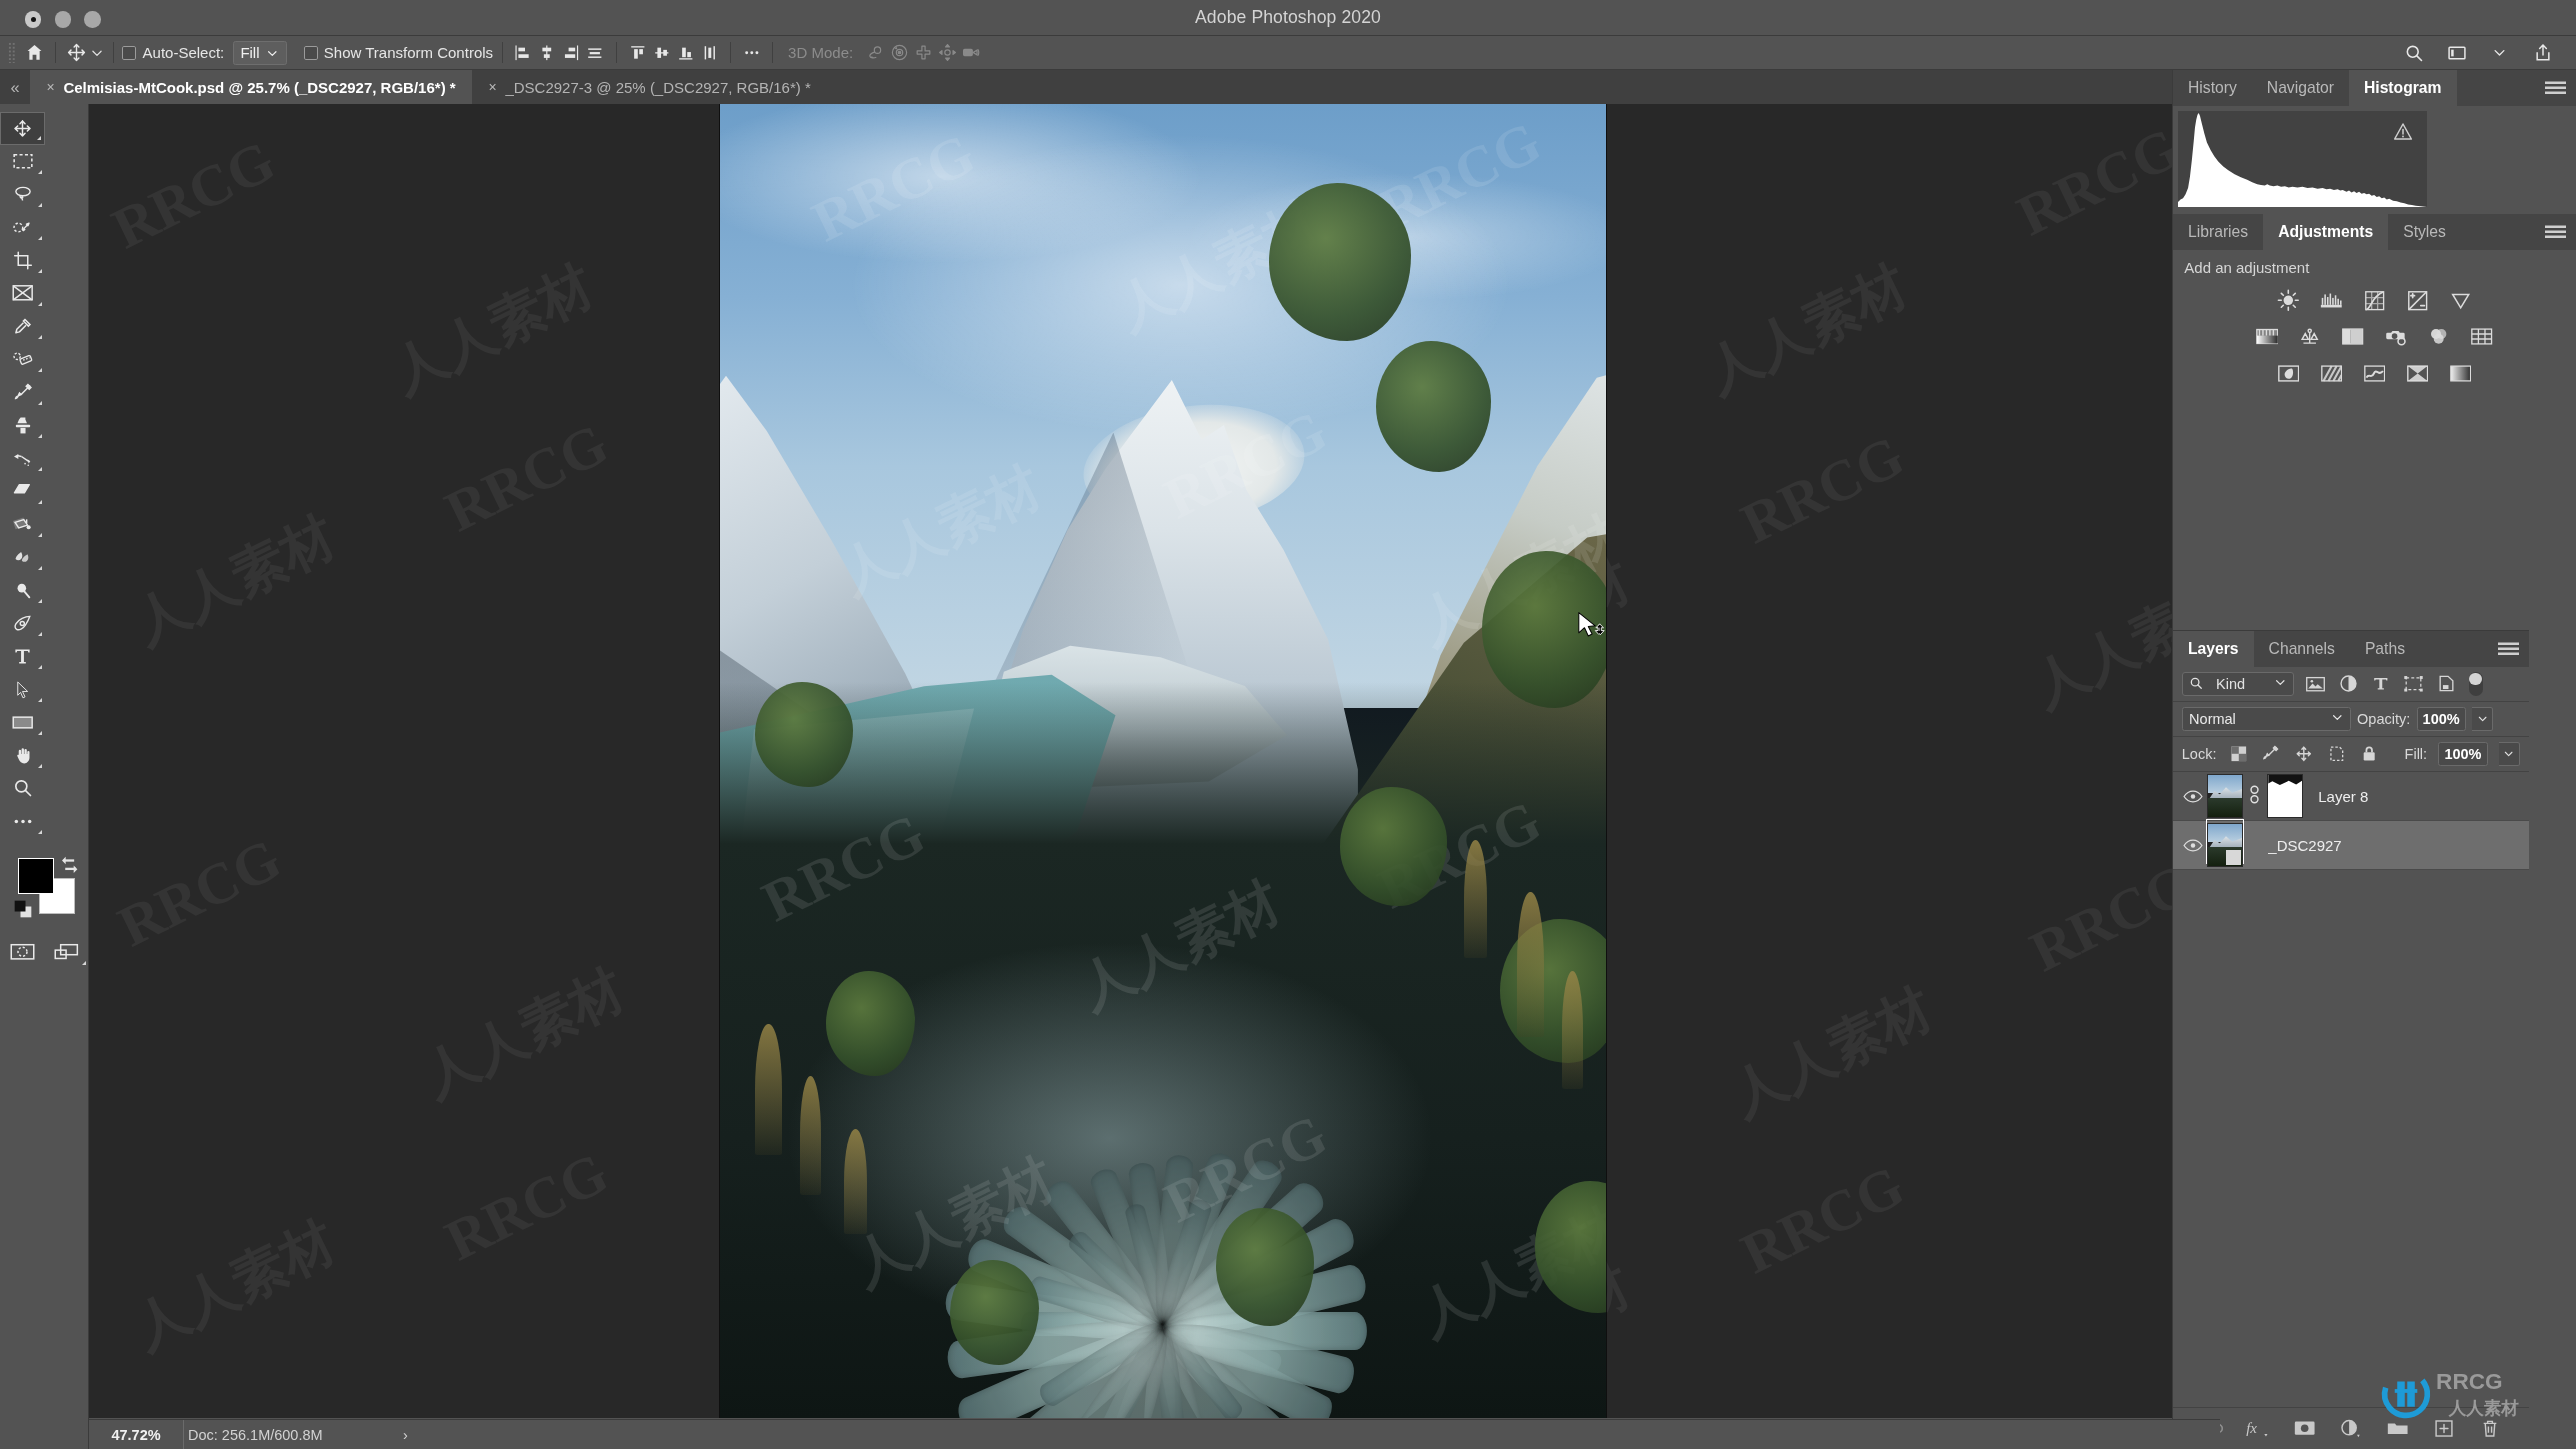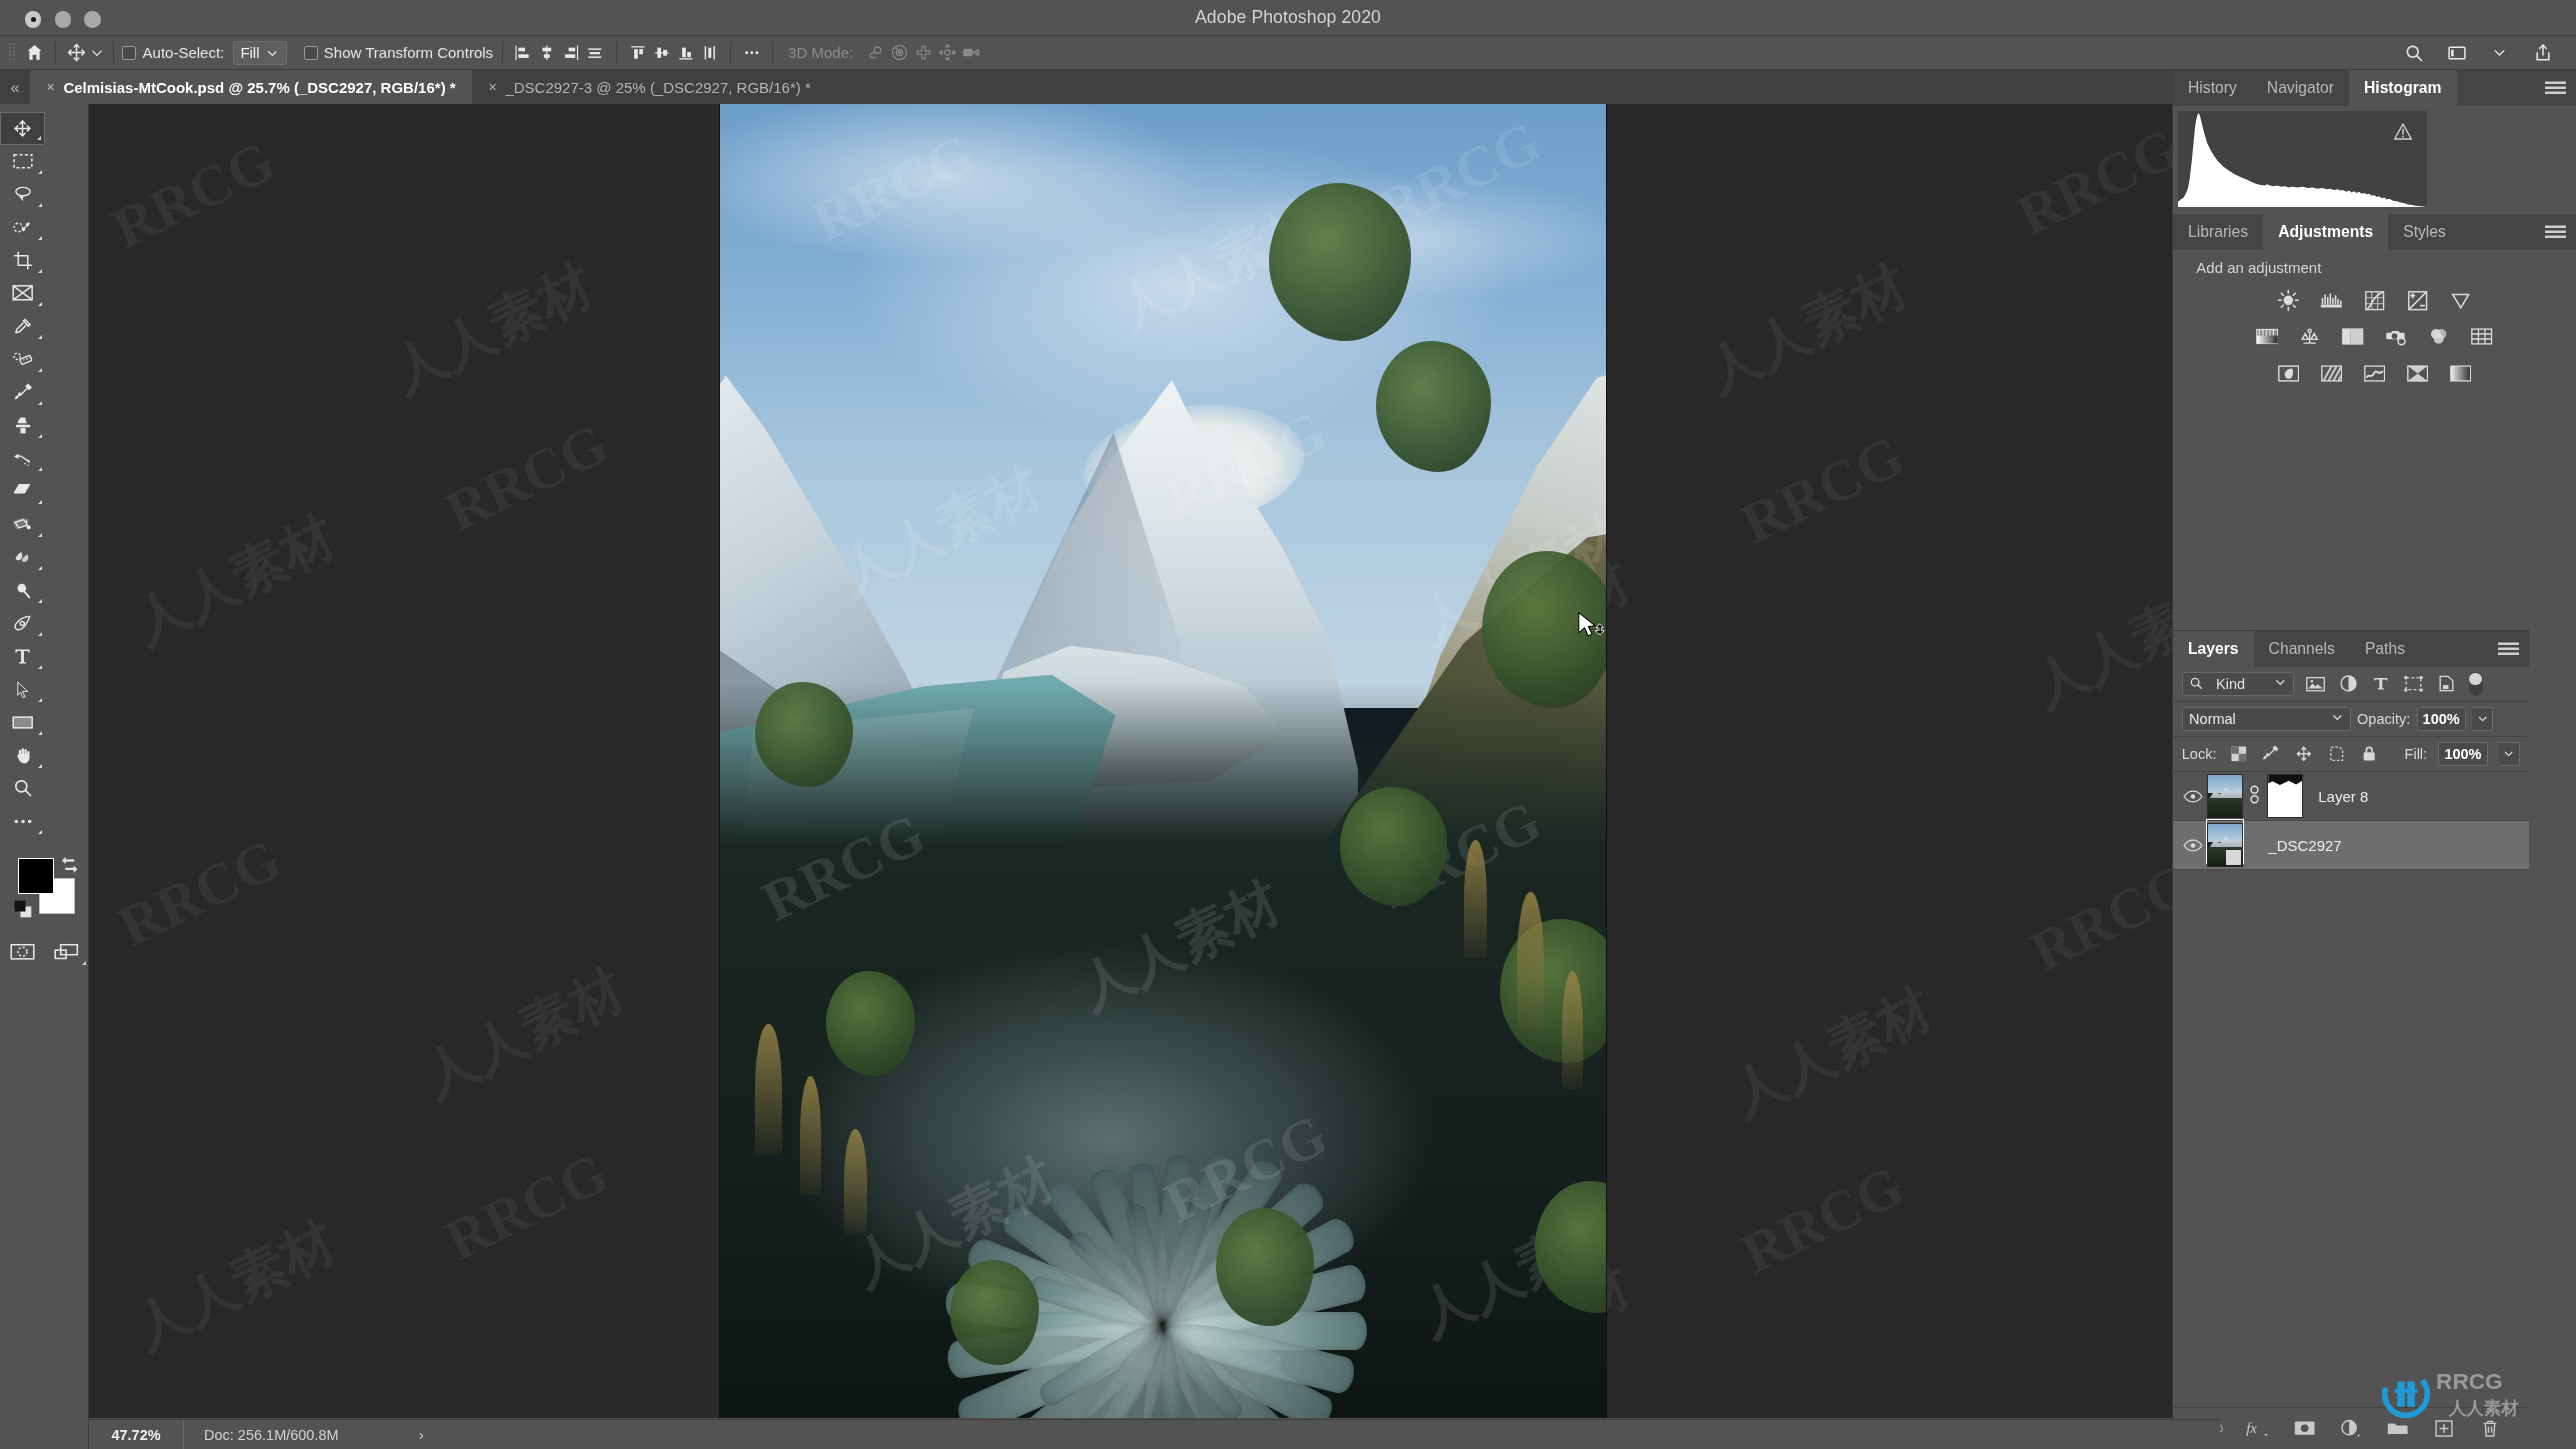--- a/index.html
+++ b/index.html
@@ -238,21 +238,21 @@
       linear-gradient(#cfcfcf,#cfcfcf) 0 11.3px/100% 2.5px no-repeat;
   }
   .histo-body{ height:108px; background:#535353; padding:5px 0 0 5px; }
   .histo-box{
     position:relative; width:249px; height:96px; background:#424242;
   }
   .histo-warn{ position:absolute; right:14px; top:11.3px; width:20px;height:19px;color:#cfcfcf; }
   .histo-svg{ position:absolute; left:0; bottom:0; width:249px; height:96px; }
 
   .adjustments{ background:#535353; }
-  .adj-title{ font-size:15px; color:#d6d6d6; padding:8.8px 0 6.3px 11.3px;margin-left:12px; }
+  .adj-title{ font-size:15px; color:#d6d6d6; padding:8.8px 0 6.3px 11.3px; }
   .adj-row{ display:flex; justify-content:center; gap:14px; padding:3.8px 0; }
   .adj-ic{ width:29px;height:29px; display:flex;align-items:center;justify-content:center;color:#dcdcdc; }
 
   
   .layerspanel{ position:absolute; left:0; bottom:0; width:356px; height:819px; background:#535353; border-top:0.6px solid #3b3b3b;}
   .lp-filter{
     display:flex;align-items:center; gap:11.3px; height:35px; padding:0 8.8px; border-bottom:0.6px solid #434343;
   }
   .kind-select{
     display:flex;align-items:center;gap:13px;
@@ -316,21 +316,21 @@
   .rrcg-logo{
     position:absolute; right:8.8px; bottom:16.4px; width:189px; height:69px; z-index:60; pointer-events:none;
   }
 
   
   .statusbar{
     position:absolute; left:89px; bottom:0; width:2131px; height:30px; background:#535353;
     display:flex; align-items:center; border-top:0.6px solid #3b3b3b;
   }
   .zoomval{ width:94px; text-align:center; font-size:14.5px;color:#f0f0f0; font-weight:bold;}
-  .docinfo{ display:flex;align-items:center; gap:11.3px; padding-left:20px; border-left:0.6px solid #6b6b6b; height:30px;}
+  .docinfo{ display:flex;align-items:center; gap:11.3px; padding-left:4px; border-left:0.6px solid #6b6b6b; height:30px;}
   .docinfo span{ font-size:14.5px;color:#d2d2d2; }
   .statuschev{ color:#d6d6d6; font-size:15px; margin-left:69px; }
 </style>
 </head>
 <body>
 
 <div class="app">
 
   <div class="titlebar">
     <div class="traffic">

